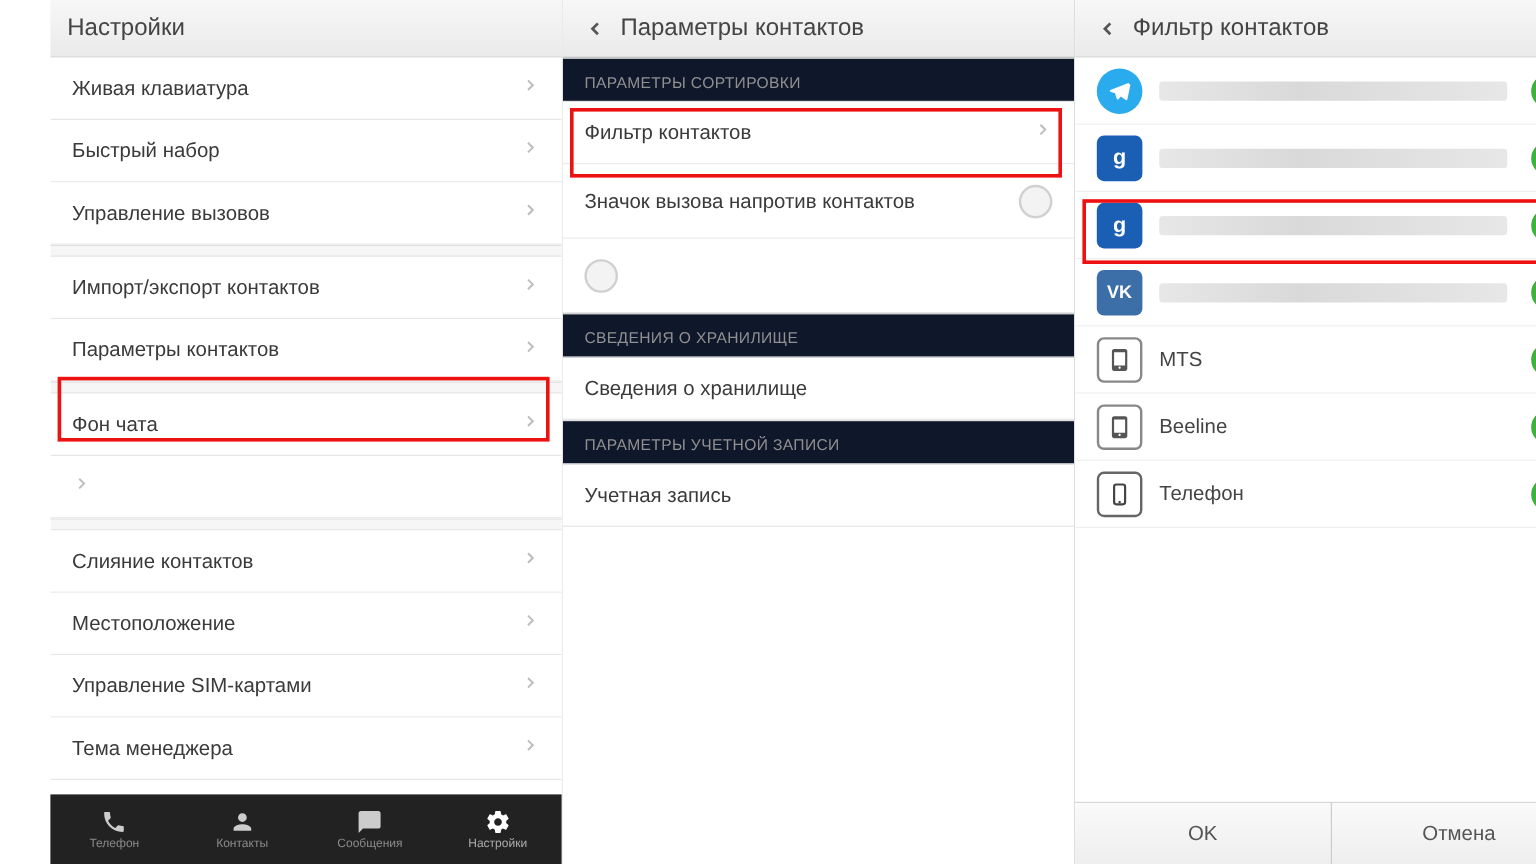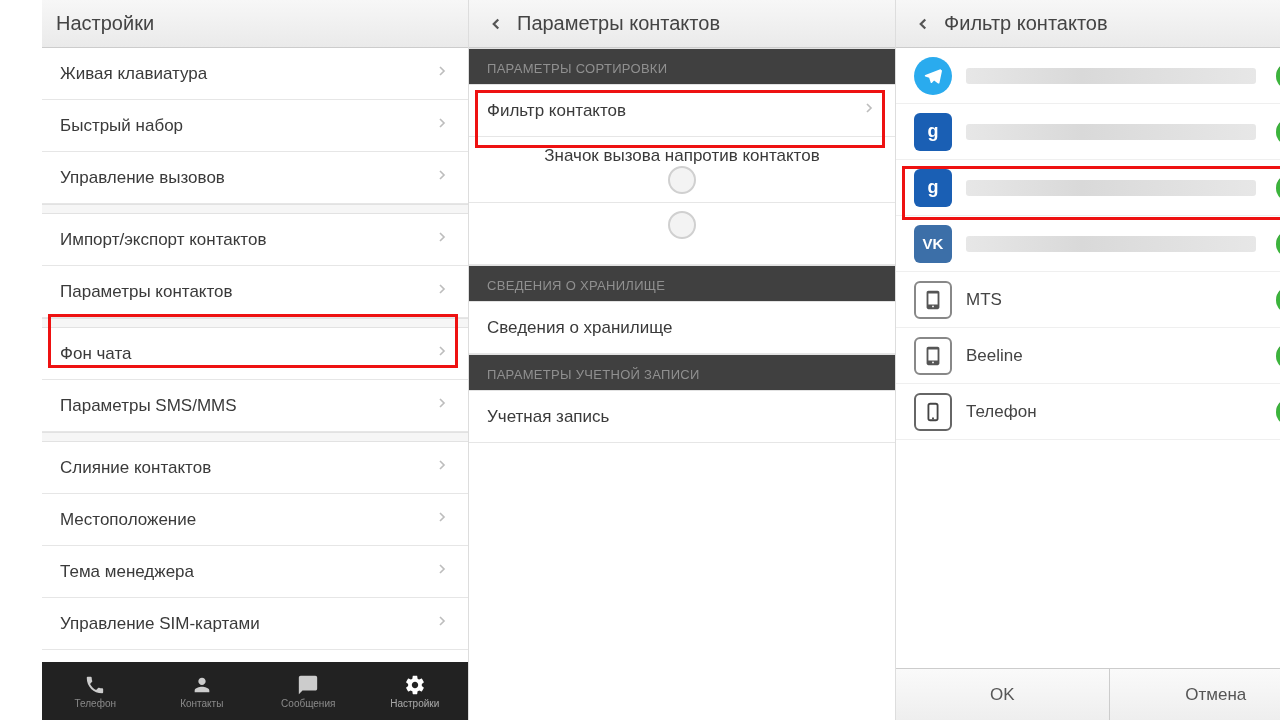--- a/index.html
+++ b/index.html
@@ -6,23 +6,23 @@
   html, body { width: 1280px; height: 720px; font-family: Arial, Helvetica, sans-serif; background:#fff; overflow:hidden; }
   .wrap { display:flex; width:1280px; height:720px;margin-left:42px; }
   .pane { flex:1; height:100%; position:relative; background:#fff; border-right:1px solid #ddd; display:flex; flex-direction:column; }
   .pane:last-child { border-right:none; }
 
   .hdr { height:48px; background:linear-gradient(#f7f7f7,#eaeaea); border-bottom:1px solid #ccc; display:flex; align-items:center; padding:0 14px; font-size:20px; color:#444; }
   .hdr .back { width:26px; height:26px; margin-right:8px; display:flex; align-items:center; justify-content:center; color:#555; }
   .hdr .back svg { width:18px; height:18px; }
 
   .list { flex:1; overflow:hidden; background:#fff; }
-  .section-h { font-size:13px; color:#909090; padding:12px 18px 8px; background:#404040; border-top:1px solid #e2e2e2; border-bottom:1px solid #e2e2e2; text-transform:none; letter-spacing:.3px; }
+  .section-h { font-size:13px; color:#909090; padding:12px 18px 8px; background:#0f172a; border-top:1px solid #e2e2e2; border-bottom:1px solid #e2e2e2; text-transform:none; letter-spacing:.3px; }
   .row { display:flex; align-items:center; padding:0 18px; min-height:52px; border-bottom:1px solid #e6e6e6; font-size:17px; color:#3a3a3a; background:#fff; position:relative; }
-  .row.twoline { min-height:62px; padding-top:8px; padding-bottom:8px;flex-direction:column; }
+  .row.twoline { min-height:62px; padding-top:8px; padding-bottom:8px; }
   .row .label { flex:1; line-height:1.25; }
   .chev { color:#bdbdbd; }
   .chev svg { width:16px; height:16px; }
   .radio-off { width:28px; height:28px; border-radius:50%; border:2px solid #d0d0d0; background:#f3f3f3; }
   .gap8 { height:10px; background:#f6f6f6; border-top:1px solid #e2e2e2; border-bottom:1px solid #e2e2e2; }
 
   .red-box { position:absolute; border:3px solid #e11; pointer-events:none; }
 
   
   .navbar { position:absolute; left:0; bottom:0; width:100%; height:58px; background:#222; display:flex; }
@@ -91,46 +91,45 @@
             </svg></span>
       </div>
       <div class="gap8"></div>
       <div class="row">
         <span class="label">Фон чата</span>
         <span class="chev"><svg viewBox="0 0 24 24" fill="none" stroke="currentColor" stroke-width="2.5">
               <polyline points="9 6 15 12 9 18"></polyline>
             </svg></span>
       </div>
       <div class="row">
-        <span class="label">Параметры SMS/MMS</span>
         <span class="chev"><svg viewBox="0 0 24 24" fill="none" stroke="currentColor" stroke-width="2.5">
               <polyline points="9 6 15 12 9 18"></polyline>
             </svg></span>
       </div>
       <div class="gap8"></div>
       <div class="row">
         <span class="label">Слияние контактов</span>
         <span class="chev"><svg viewBox="0 0 24 24" fill="none" stroke="currentColor" stroke-width="2.5">
               <polyline points="9 6 15 12 9 18"></polyline>
             </svg></span>
       </div>
       <div class="row">
         <span class="label">Местоположение</span>
         <span class="chev"><svg viewBox="0 0 24 24" fill="none" stroke="currentColor" stroke-width="2.5">
               <polyline points="9 6 15 12 9 18"></polyline>
             </svg></span>
       </div>
       <div class="row">
+        <span class="label">Управление SIM-картами</span>
+        <span class="chev"><svg viewBox="0 0 24 24" fill="none" stroke="currentColor" stroke-width="2.5">
+              <polyline points="9 6 15 12 9 18"></polyline>
+            </svg></span>
+      </div>
+      <div class="row">
         <span class="label">Тема менеджера</span>
-        <span class="chev"><svg viewBox="0 0 24 24" fill="none" stroke="currentColor" stroke-width="2.5">
-              <polyline points="9 6 15 12 9 18"></polyline>
-            </svg></span>
-      </div>
-      <div class="row">
-        <span class="label">Управление SIM-картами</span>
         <span class="chev"><svg viewBox="0 0 24 24" fill="none" stroke="currentColor" stroke-width="2.5">
               <polyline points="9 6 15 12 9 18"></polyline>
             </svg></span>
       </div>
 
       <div class="red-box" style="left:6px; top:266px; width:410px; height:54px;"></div>
     </div>
 
     <div class="navbar">
       <div class="nitem">

